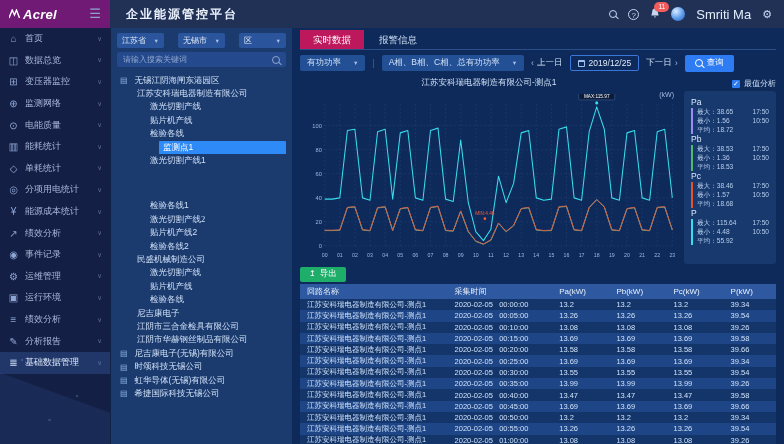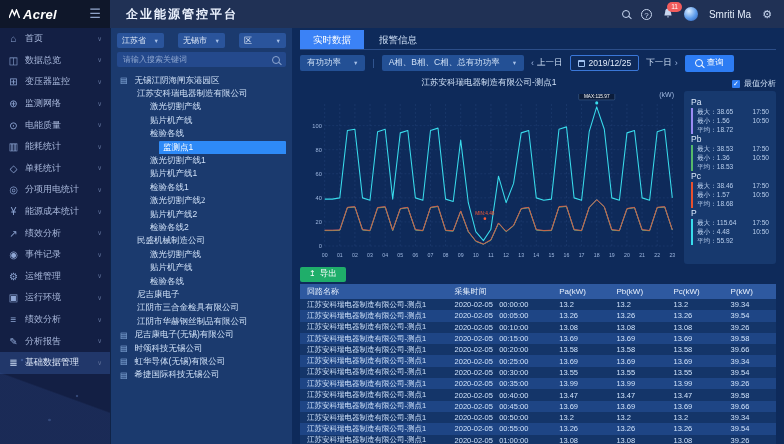--- a/index.html
+++ b/index.html
@@ -1,29 +1,29 @@
 <!DOCTYPE html>
 <html><head>
 <meta charset="utf-8">
 <style>
   html,body{margin:0;padding:0}
   body{width:784px;height:444px;overflow:hidden;background:#0e2a5a;font-family:"Liberation Sans",sans-serif;-webkit-font-smoothing:antialiased}
   
   .topbar{height:28px;display:flex;background:#203155;color:#fff}
-  .logo-area{width:110px;min-width:110px;background:#0f172a;display:flex;align-items:center;justify-content:space-between;padding:0 9px;box-sizing:border-box}
+  .logo-area{width:110px;min-width:110px;background:#701a75;display:flex;align-items:center;justify-content:space-between;padding:0 9px;box-sizing:border-box}
   .brand{display:flex;align-items:center;gap:3px;font-style:italic;font-weight:bold;font-size:13px;letter-spacing:.3px;color:#fff}
   .logomark{width:11px;height:10px}
   .burger{color:#8fa3c8;font-size:13px;line-height:28px;cursor:pointer}
   .prod-title{flex:1;line-height:28px;padding-left:16px;font-size:12px;font-weight:bold;letter-spacing:2px;color:#ecf3ff}
   .top-right{display:flex;align-items:center;gap:11px;padding-right:12px;color:#c7d6ef;font-size:9px}
   .circle-q{width:11px;height:11px;border:1px solid #c7d6ef;border-radius:50%;font-size:8px;line-height:11px;text-align:center;box-sizing:border-box}
   .bell-wrap{position:relative}
   .badge{position:absolute;top:-6px;right:-9px;background:#f25c5c;color:#fff;font-size:6.5px;line-height:8px;padding:1px 4px;border-radius:6px}
   .avatar{width:14px;height:14px;border-radius:50%;background:radial-gradient(circle at 35% 30%,#d9ecff,#5b9aea 55%,#2b5bb0)}
-  .username{font-size:10px;color:#e4eefb}
+  .username{font-size:13px;color:#e4eefb}
   .gear{font-size:11px;color:#c7d6ef}
   .mag{display:inline-block;width:6px;height:6px;border:1px solid currentColor;border-radius:50%;position:relative}
   .mag::after{content:'';position:absolute;width:4px;height:1px;background:currentColor;transform:rotate(45deg);right:-3px;bottom:-1px}
   
   .layout{display:flex;height:416px}
   
   .sidebar{width:110px;min-width:110px;background:#131f44;position:relative;overflow:hidden}
   .sidebar::after{content:'';position:absolute;left:0;right:0;bottom:0;height:120px;background:
     radial-gradient(circle at 20% 30%,rgba(120,160,230,.35) 1px,transparent 1.6px),
     radial-gradient(circle at 70% 60%,rgba(120,160,230,.3) 1px,transparent 1.6px),
@@ -43,21 +43,21 @@
   .searchrow{margin-top:4px;background:#24498c;height:15px;display:flex;align-items:center;justify-content:space-between;padding:0 6px;border-radius:2px;color:#8ea6cf;font-size:8px}
   .tree{margin-top:7px}
   .tnode{height:13.4px;display:flex;align-items:center;font-size:8.5px;color:#cfe0f7;white-space:nowrap;overflow:hidden;cursor:pointer}
   .tnode .cicon{color:#8fb4e4;font-size:8px;margin-right:3px}
   .tnode .lbl{padding:1px 4px;border-radius:1px}
   .tnode.selected .lbl{background:#2e8af7;color:#fff;flex:1}
   
   .main{flex:1;display:flex;flex-direction:column;padding:2px 8px 0 8px;box-sizing:border-box;min-width:0}
   .tabsrow{display:flex;gap:2px;border-bottom:1px solid #2b4d88;height:19px}
   .tab{padding:0 13px;font-size:9.5px;color:#cfe0f6;line-height:19px;cursor:pointer}
-  .tab.active{background:#3b82f6;color:#fff}
+  .tab.active{background:#be185d;color:#fff}
   .filterrow{display:flex;align-items:center;gap:7px;height:26px;font-size:8.5px;color:#cfe0f6}
   .selectbox{background:#235095;height:16px;display:flex;align-items:center;gap:12px;padding:0 7px;border-radius:2px;cursor:pointer}
   .divider{color:#3f67a5}
   .daynav{display:flex;align-items:center;gap:3px;cursor:pointer;color:#cfe0f6}
   .arrowtxt{font-size:9px;color:#9fb8e2}
   .datebox{border:1px solid #3a77d8;height:14px;display:flex;align-items:center;gap:4px;padding:0 7px;border-radius:2px;color:#e2ecfb;cursor:pointer}
   .calicon{display:inline-block;width:7px;height:7px;border:1px solid #9fc0ee;border-top:2.5px solid #9fc0ee;box-sizing:border-box;border-radius:1px}
   .querybtn{background:#2d7cf3;color:#fff;height:17px;display:flex;align-items:center;gap:4px;padding:0 10px;border-radius:2px;font-size:8.5px;border:none;cursor:pointer;font-family:inherit}
   
   .chartrow{display:flex;height:188px}
@@ -231,24 +231,21 @@
         </div>
         <div class="tnode" style="padding-left: 29px;">
           <span class="lbl">检验各线</span>
         </div>
         <div class="tnode selected" style="padding-left: 42px;">
           <span class="lbl">监测点1</span>
         </div>
         <div class="tnode" style="padding-left: 29px;">
           <span class="lbl">激光切割产线1</span>
         </div>
-        <div class="tnode" style="padding-left: 29px;">
-          <span class="lbl">贴片机产线1</span>
-        </div>
-        <div class="tnode" style="padding-left: 29px;">
+        <div class="tnode" style="padding-left: 29px; margin-top: 32px;">
           <span class="lbl">检验各线1</span>
         </div>
         <div class="tnode" style="padding-left: 29px; font-family: Liberation Serif, serif;">
           <span class="lbl">激光切割产线2</span>
         </div>
         <div class="tnode" style="padding-left: 29px;">
           <span class="lbl">贴片机产线2</span>
         </div>
         <div class="tnode" style="padding-left: 29px;">
           <span class="lbl">检验各线2</span>

